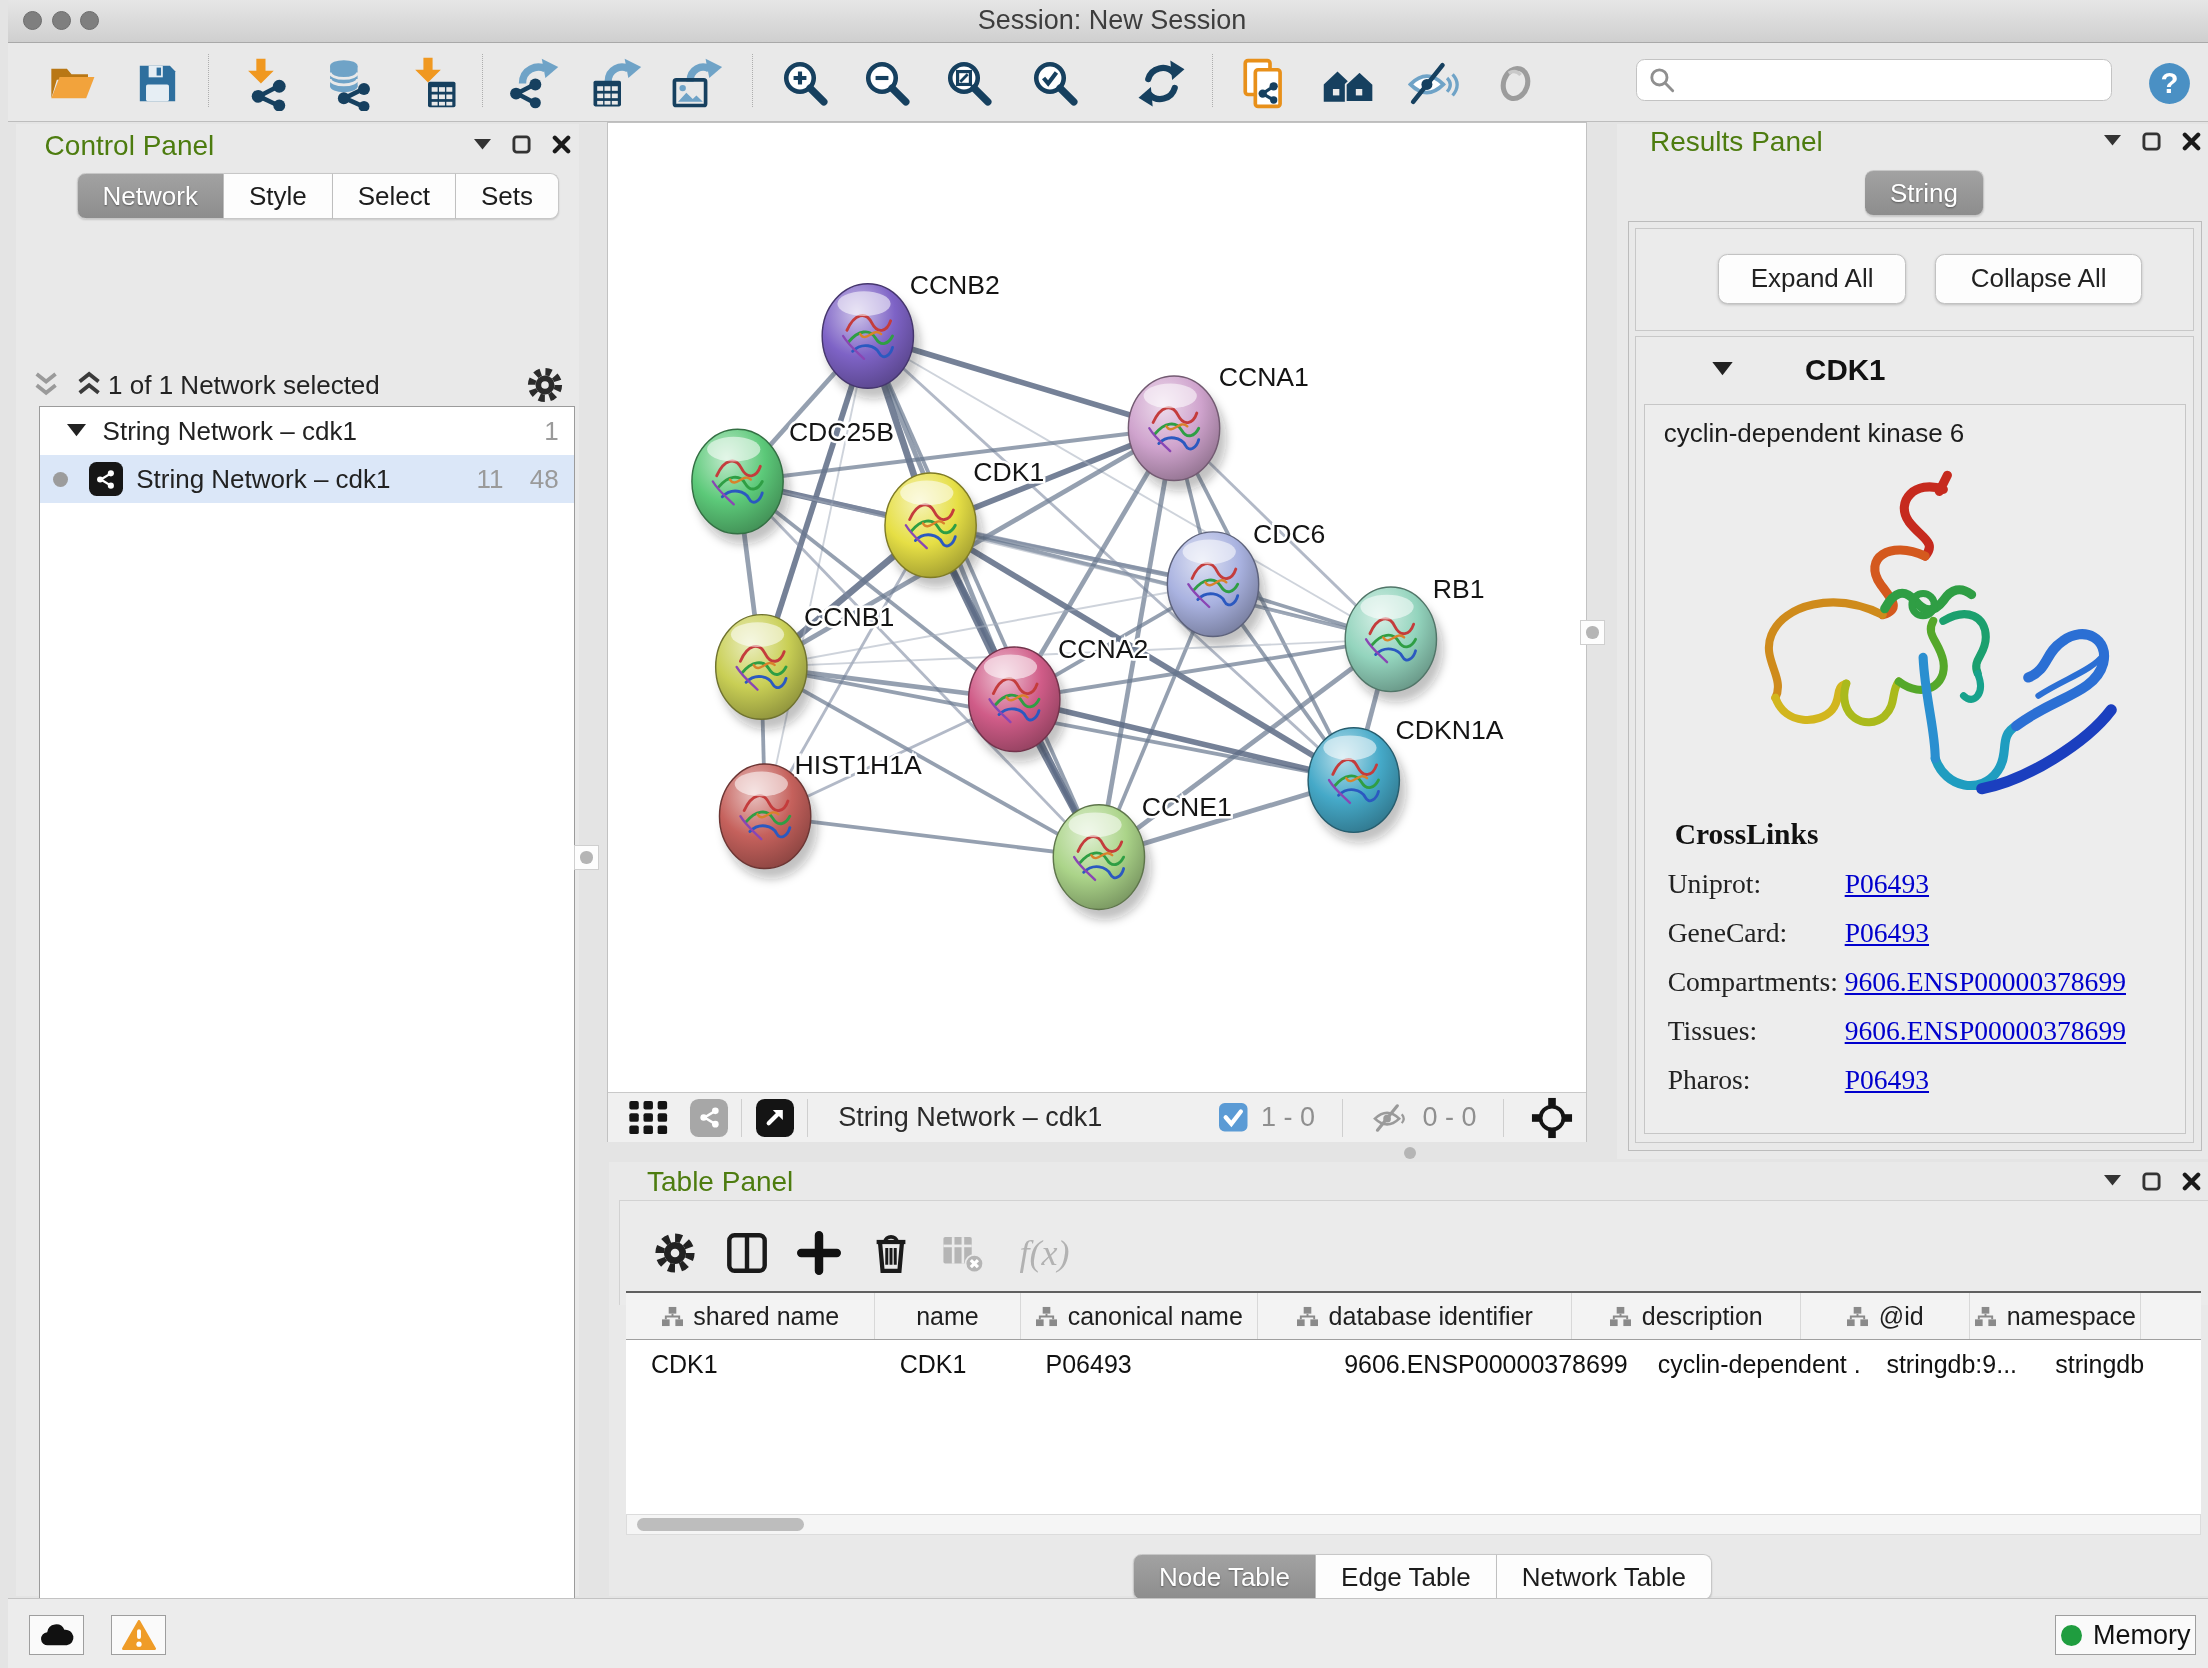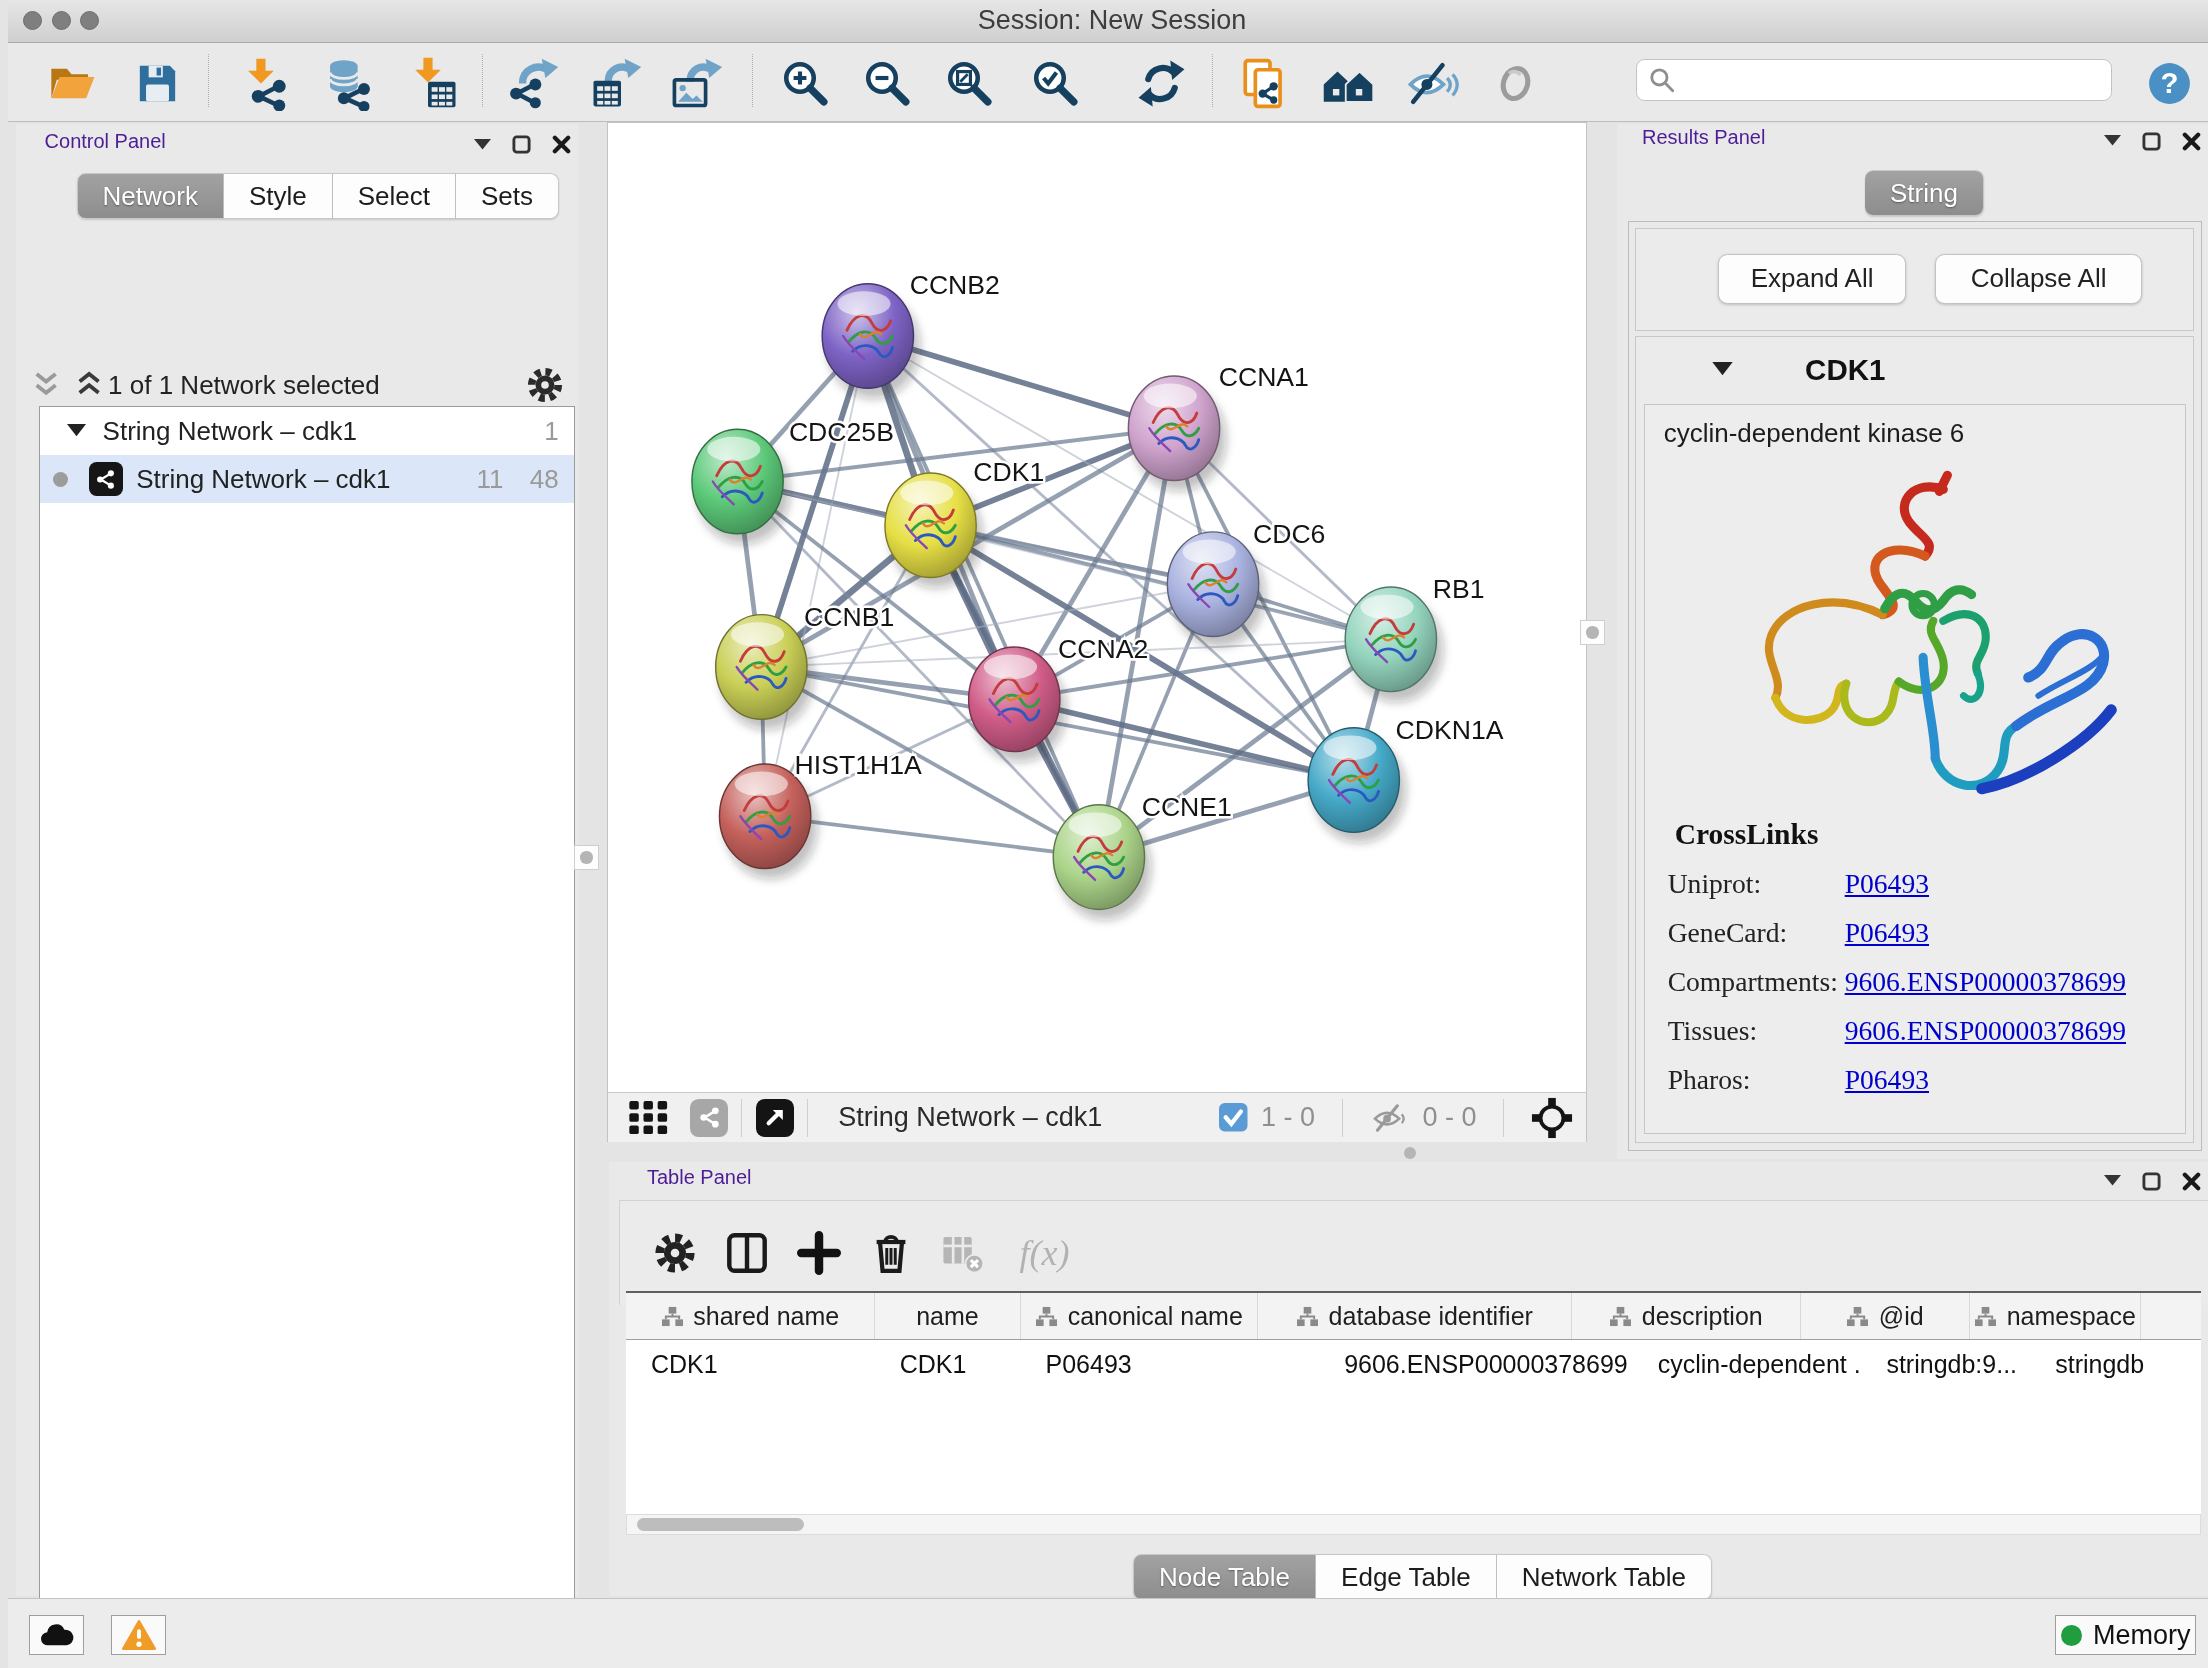--- a/index.html
+++ b/index.html
@@ -8,21 +8,21 @@
   
   #titlebar{left:0;top:0;width:2208px;height:42px;background:linear-gradient(#e6e6e6,#cfcfcf);border-bottom:1px solid #a9a9a9;}
   .tl{position:absolute;top:11.4px;width:19px;height:19px;border-radius:50%;background:#7f7f7f;border:1px solid #6d6d6d;box-sizing:border-box;}
   #wintitle{width:100%;text-align:center;line-height:40px;font-size:27px;color:#3d3d3d;}
   
   #toolbar{left:0;top:43px;width:2208px;height:78px;background:#e9e9e9;border-bottom:1px solid #bdbdbd;}
   .tbico{position:absolute;top:10.5px;width:59px;height:59px;display:flex;align-items:center;justify-content:center;cursor:pointer;}
   .tbdiv{position:absolute;top:11.4px;height:53px;border-left:1.9px dotted #adadad;}
   #searchbox{position:absolute;left:1628px;top:16px;width:476px;height:42px;background:#fff;border:1.9px solid #c3c3c3;border-radius:8.6px;display:flex;align-items:center;padding-left:11.4px;box-sizing:border-box;}
   
-  .panel-title{font-size:20px;color:#4c1d95;}
+  .panel-title{font-size:28px;color:#4d7c0f;}
   .winctl{position:absolute;display:flex;gap:21px;align-items:center;}
   #control-panel{left:7.6px;top:124px;width:563px;height:1472px;background:#e9e9e9;}
   .tabrow{position:absolute;display:flex;}
   .tab{height:44px;line-height:44px;padding:0 25px;background:#fdfdfd;border:1px solid #c7c7c7;border-left:none;font-size:26px;color:#1c1c1c;text-align:center;cursor:pointer;box-shadow:0 1px 1.9px rgba(0,0,0,.15);}
   .tab:first-child{border-left:1px solid #c7c7c7;border-radius:8.6px 0 0 8.6px;}
   .tab:last-child{border-radius:0 8.6px 8.6px 0;}
   .tab.sel{background:linear-gradient(#a2a2a2,#8d8d8d);color:#fff;text-shadow:0 1px 1.9px rgba(0,0,0,.4);}
   #netlist-head{position:absolute;left:15px;top:240px;width:533px;height:42px;display:flex;align-items:center;}
   #netlist-box{position:absolute;left:23px;top:282px;width:536px;height:1290px;background:#fff;border:1.9px solid #9b9b9b;box-sizing:border-box;}
   .treerow{position:relative;height:48px;display:flex;align-items:center;font-size:26px;}
@@ -573,21 +573,21 @@
     <span class="gripdot"></span>
   </div>
 <div class="grip" style="left:1580px;top:620px">
     <span class="gripdot"></span>
   </div>
 <div class="abs" style="left:1396px;top:1147px">
     <span class="gripdot" style="display:block"></span>
   </div>
 
 <div id="results-panel" class="abs">
-  <span class="panel-title abs" style="left:17px;top:1.9px">Results Panel</span>
+  <span class="panel-title abs" style="left:25px;top:1.9px">Results Panel</span>
   <span class="winctl" style="left:487px;top:7.6px">
     <svg width="17" height="11.4" viewBox="0 0 18 12">
         <polygon points="0,0 18,0 9,11" fill="#333"></polygon>
       </svg>
     <svg width="19" height="19" viewBox="0 0 20 20">
         <rect x="2" y="2" width="16" height="16" rx="3" fill="none" stroke="#333" stroke-width="3"></rect>
       </svg>
     <svg width="19" height="19" viewBox="0 0 20 20">
         <path d="M3 3 L17 17 M17 3 L3 17" stroke="#1a1a1a" stroke-width="4.5" stroke-linecap="round"></path>
       </svg>

